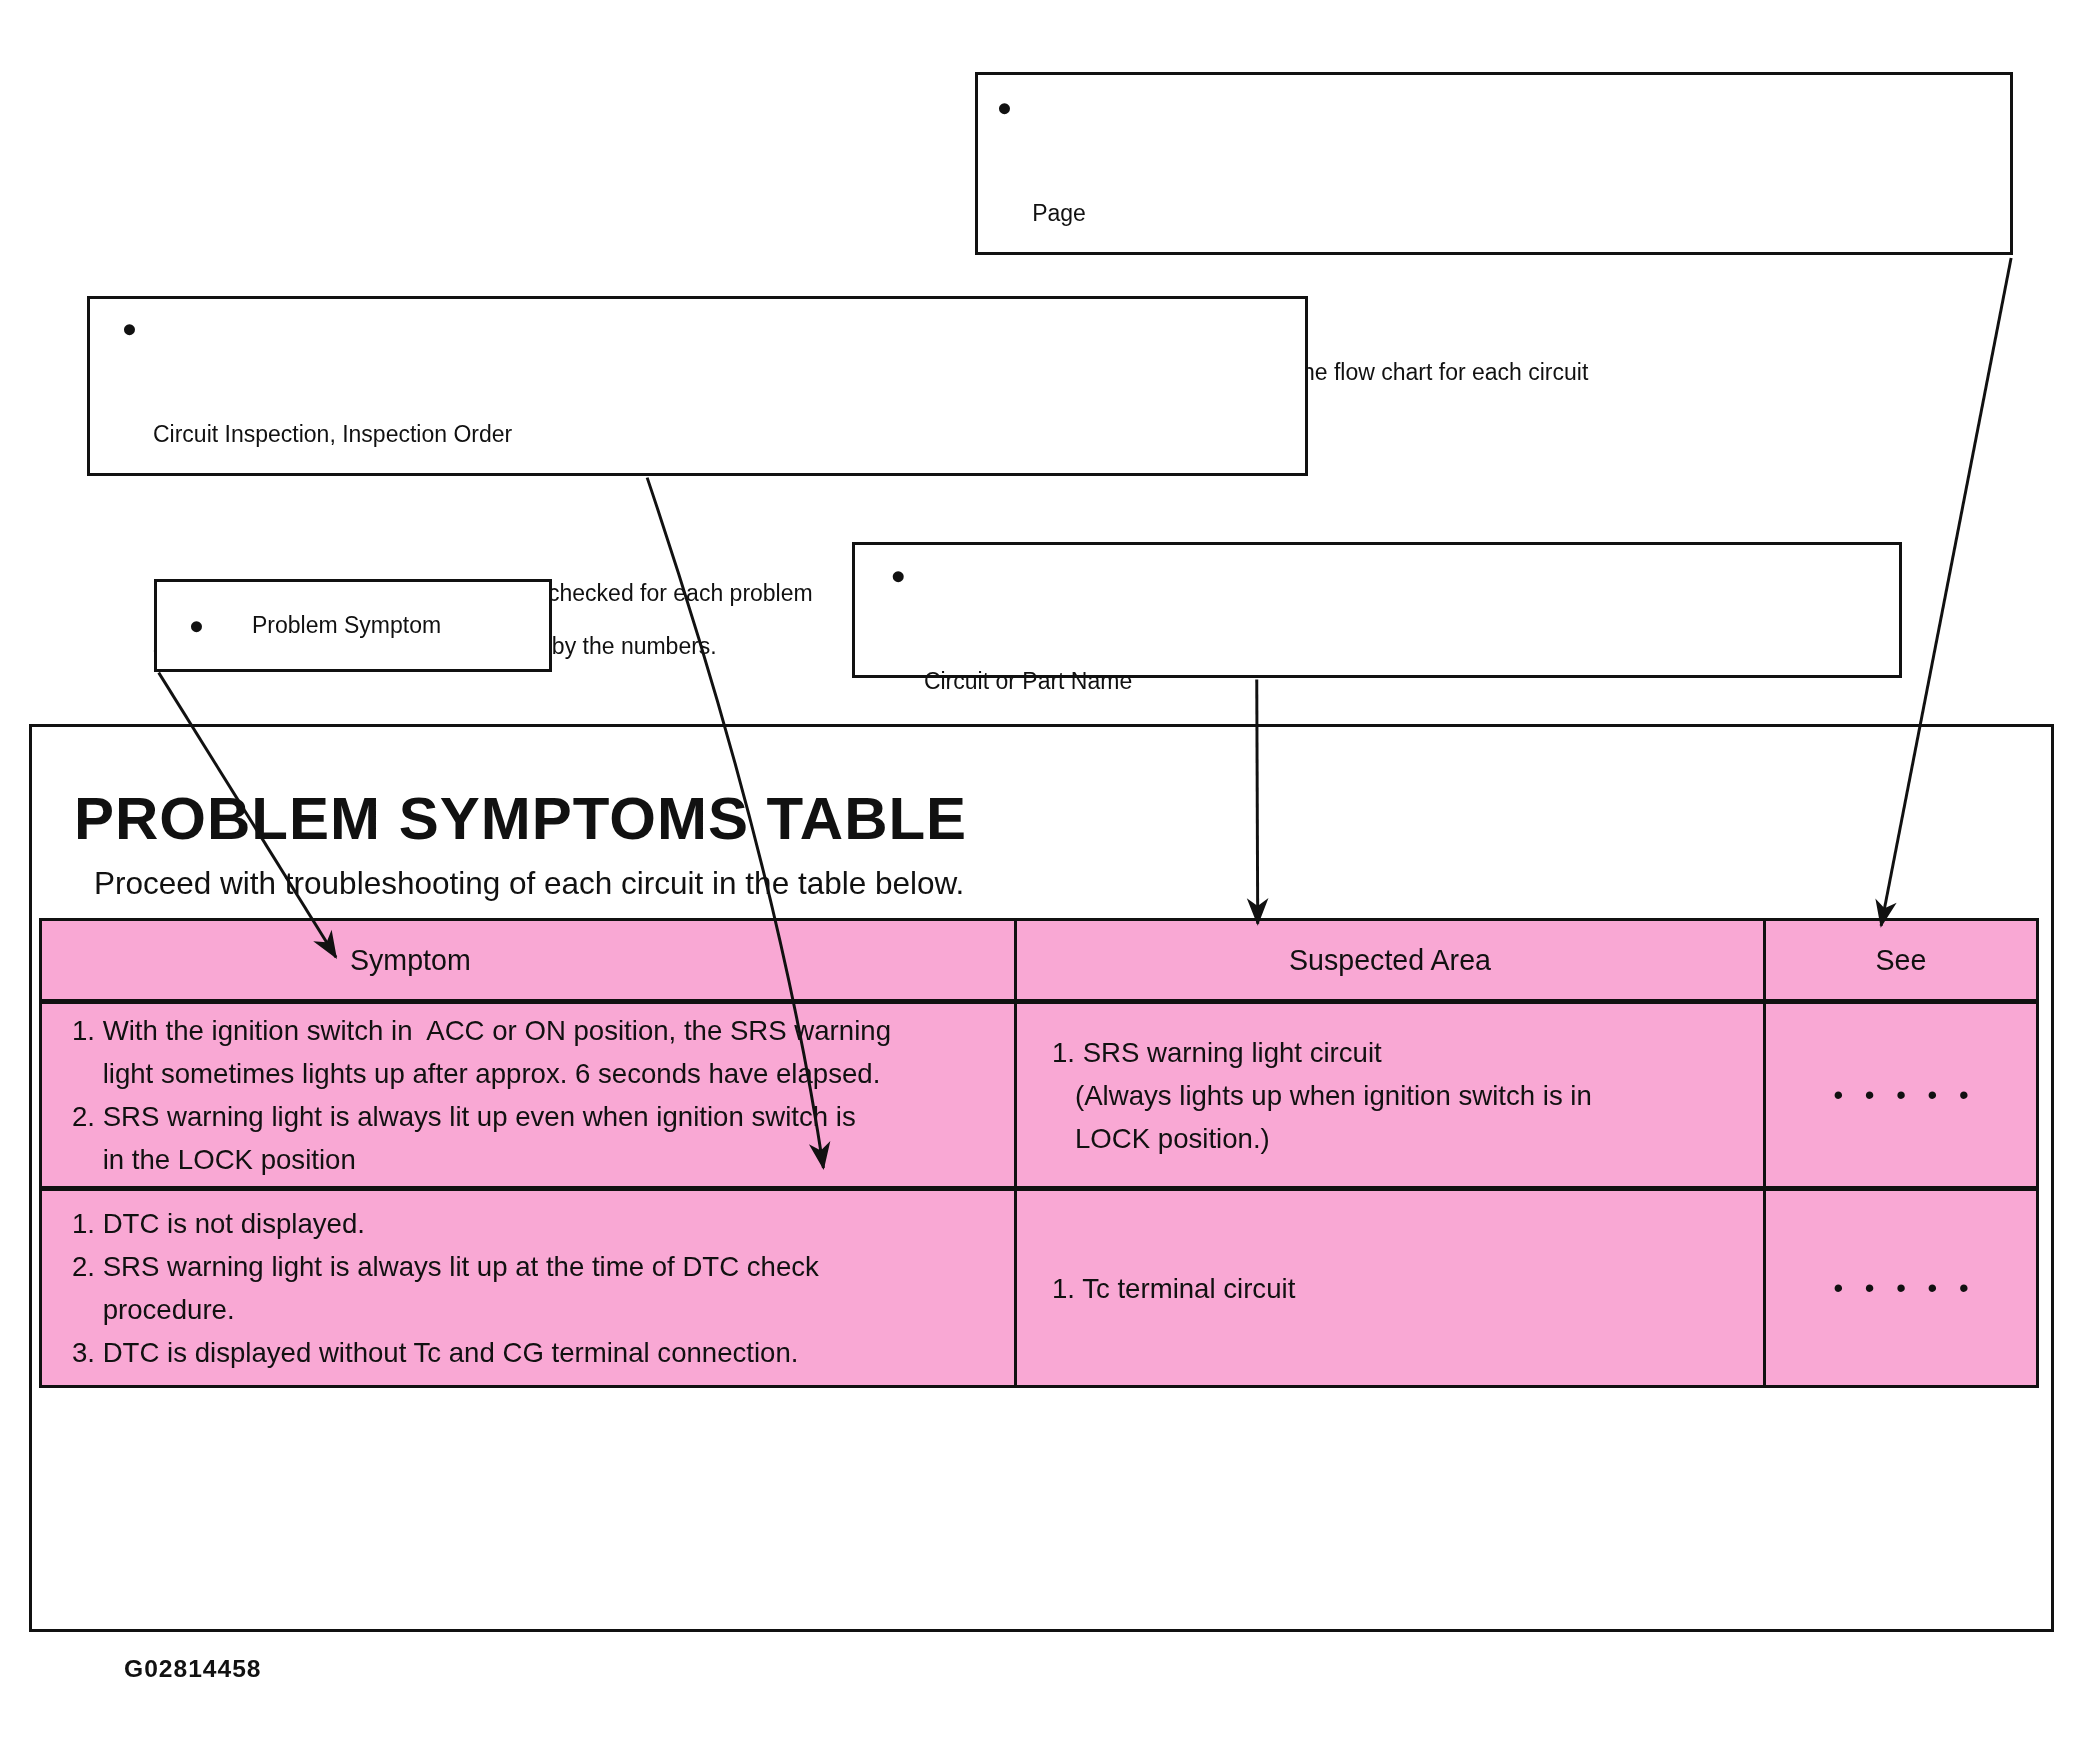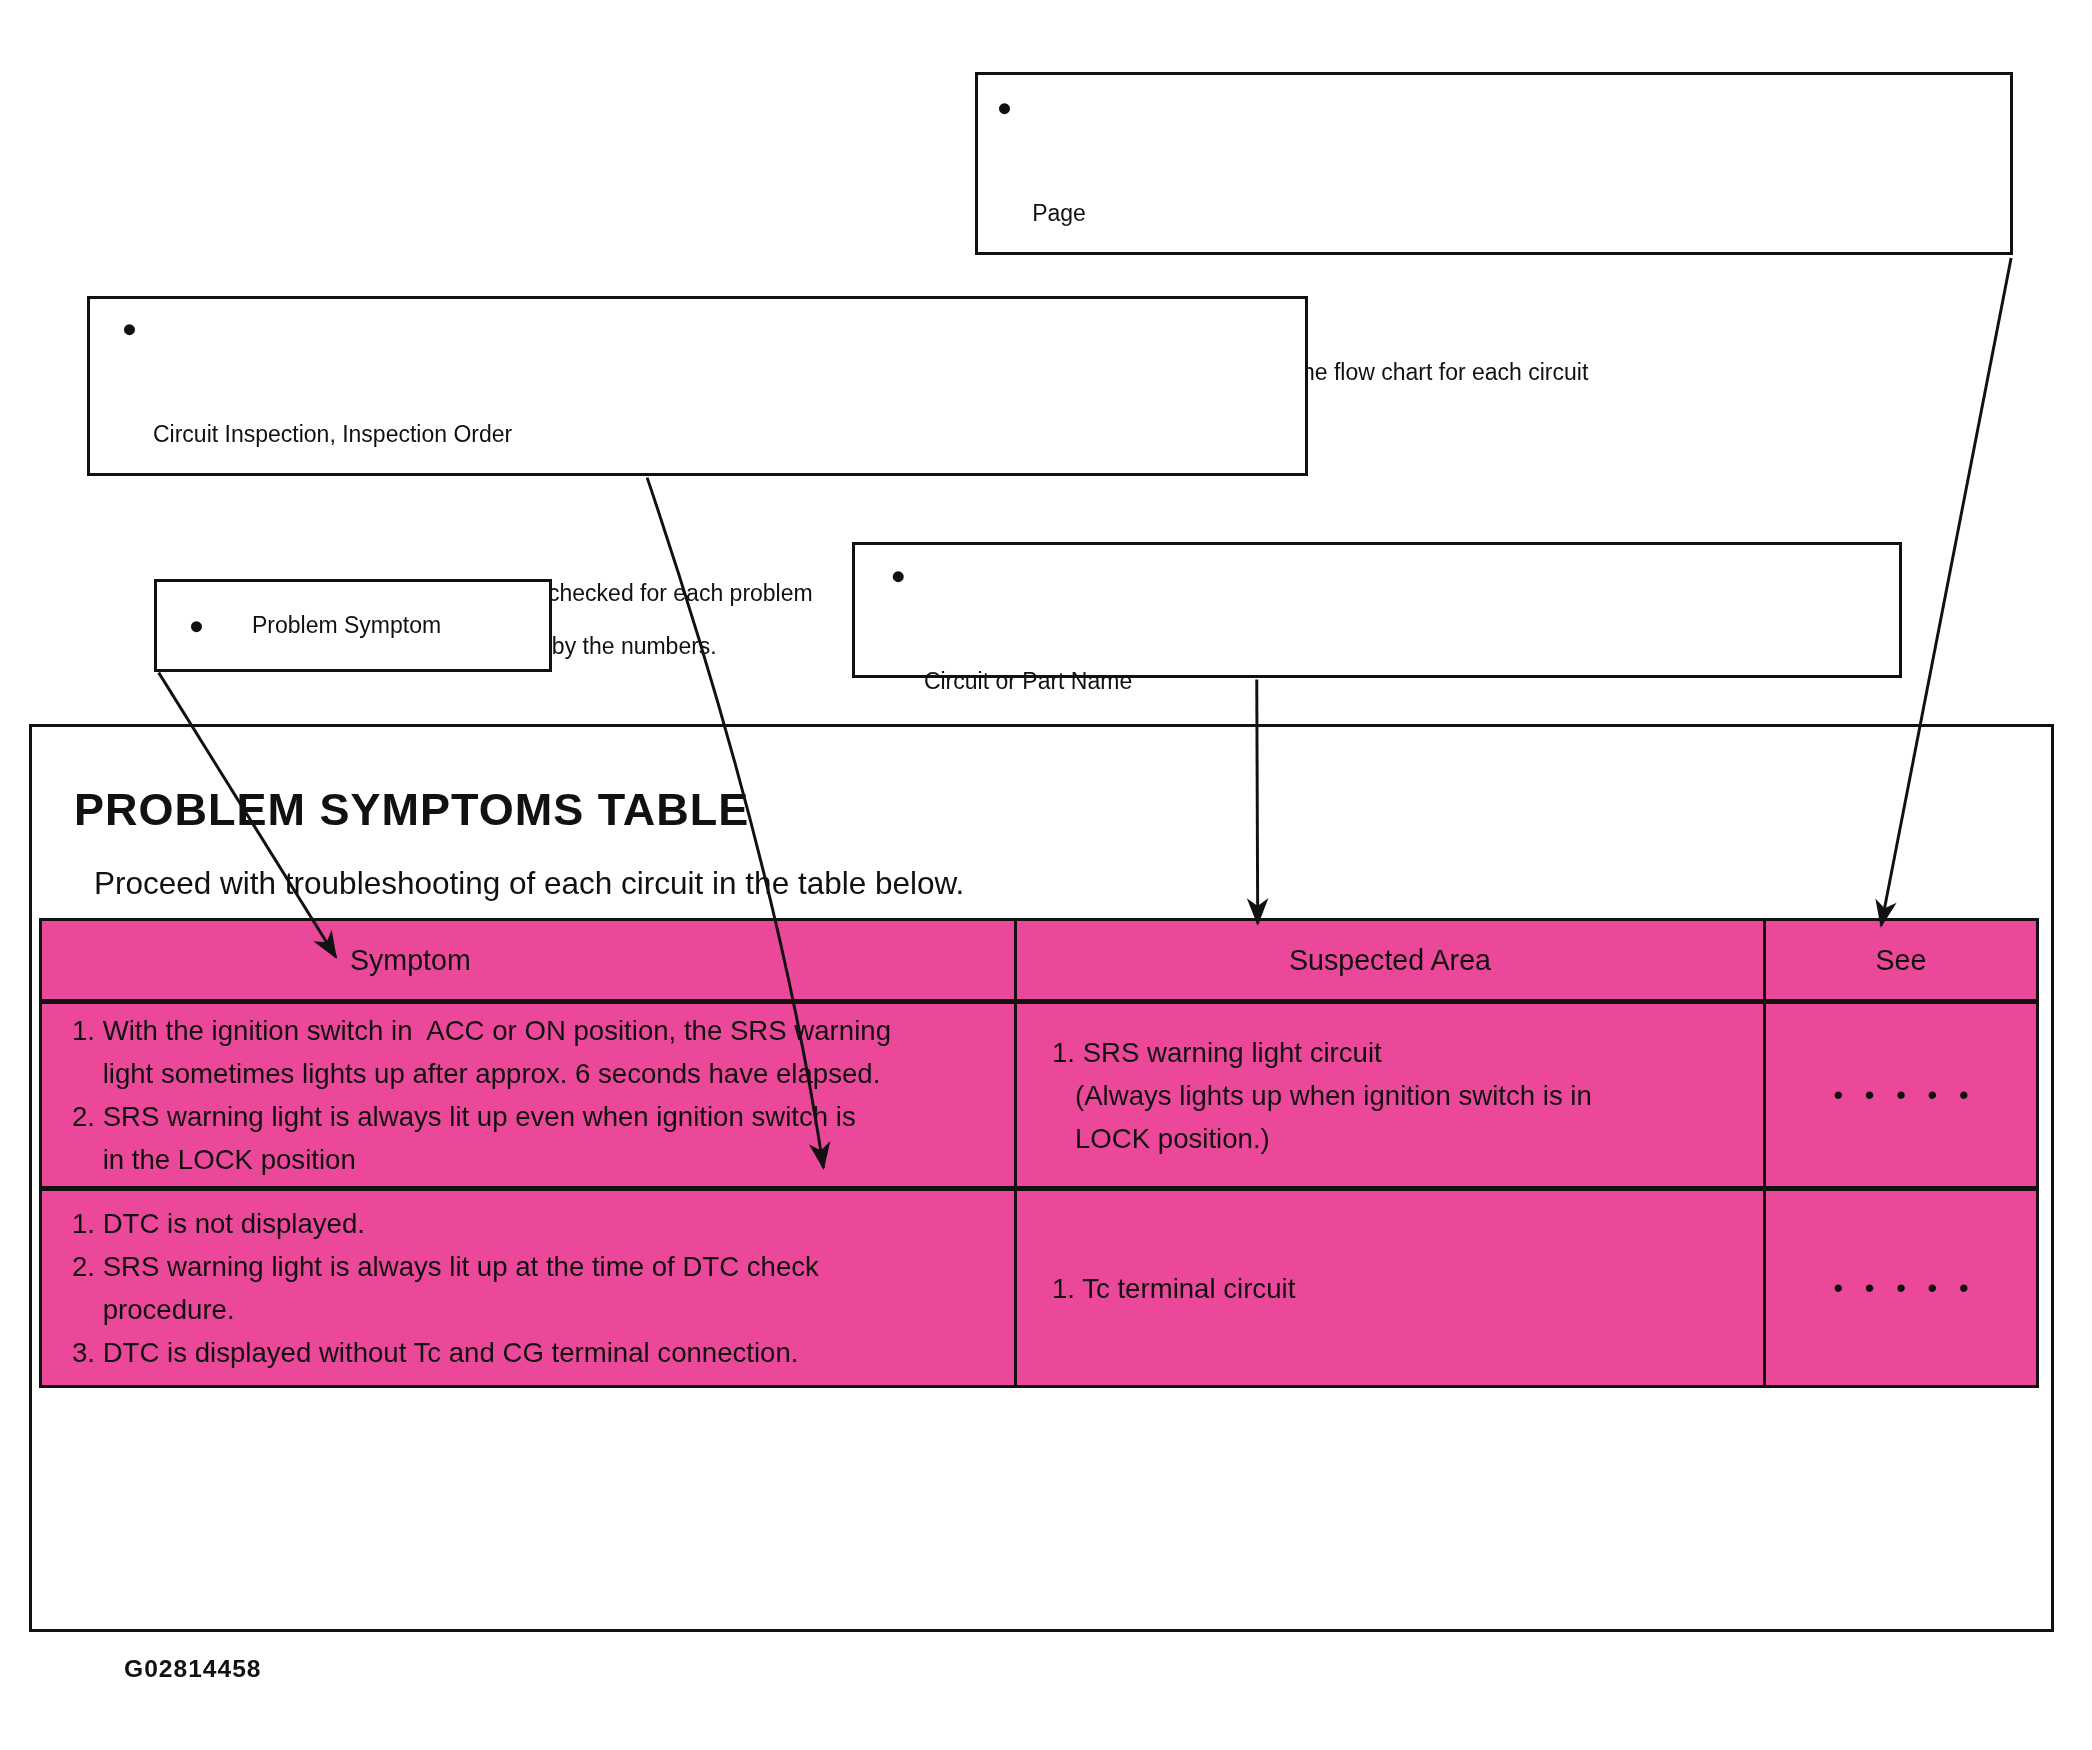--- a/index.html
+++ b/index.html
@@ -44,21 +44,21 @@
   .mainbox{
     position:absolute;
     left:28.6px;top:724px;width:2025px;height:908px;
     border:3.9px solid #111;
     box-sizing:border-box;
     background:#fff;
   }
   .doc-title{
     position:absolute;
     left:74px;top:784px;
-    font-size:45px;font-weight:700;letter-spacing:1px;
+    font-size:60px;font-weight:700;letter-spacing:1px;
     white-space:pre;
   }
   .doc-subtitle{
     position:absolute;
     left:94px;top:865px;
     font-size:31.5px;
     white-space:pre;
   }
   .figure-id{
     position:absolute;
@@ -66,21 +66,21 @@
     font-size:24.6px;font-weight:700;letter-spacing:1px;margin-left:40px;
   }
 
   
   table.symptoms{
     position:absolute;
     left:39px;top:918px;
     width:1997px;
     border-collapse:collapse;
     table-layout:fixed;
-    background:#ec4899;
+    background:#f9a8d4;
   }
   table.symptoms td,table.symptoms th{
     border:3px solid #111;
     vertical-align:middle;
     font-size:27.6px;
     font-weight:400;
     padding:0;
     box-sizing:border-box;
   }
   tr.hdr{height:82px;}

